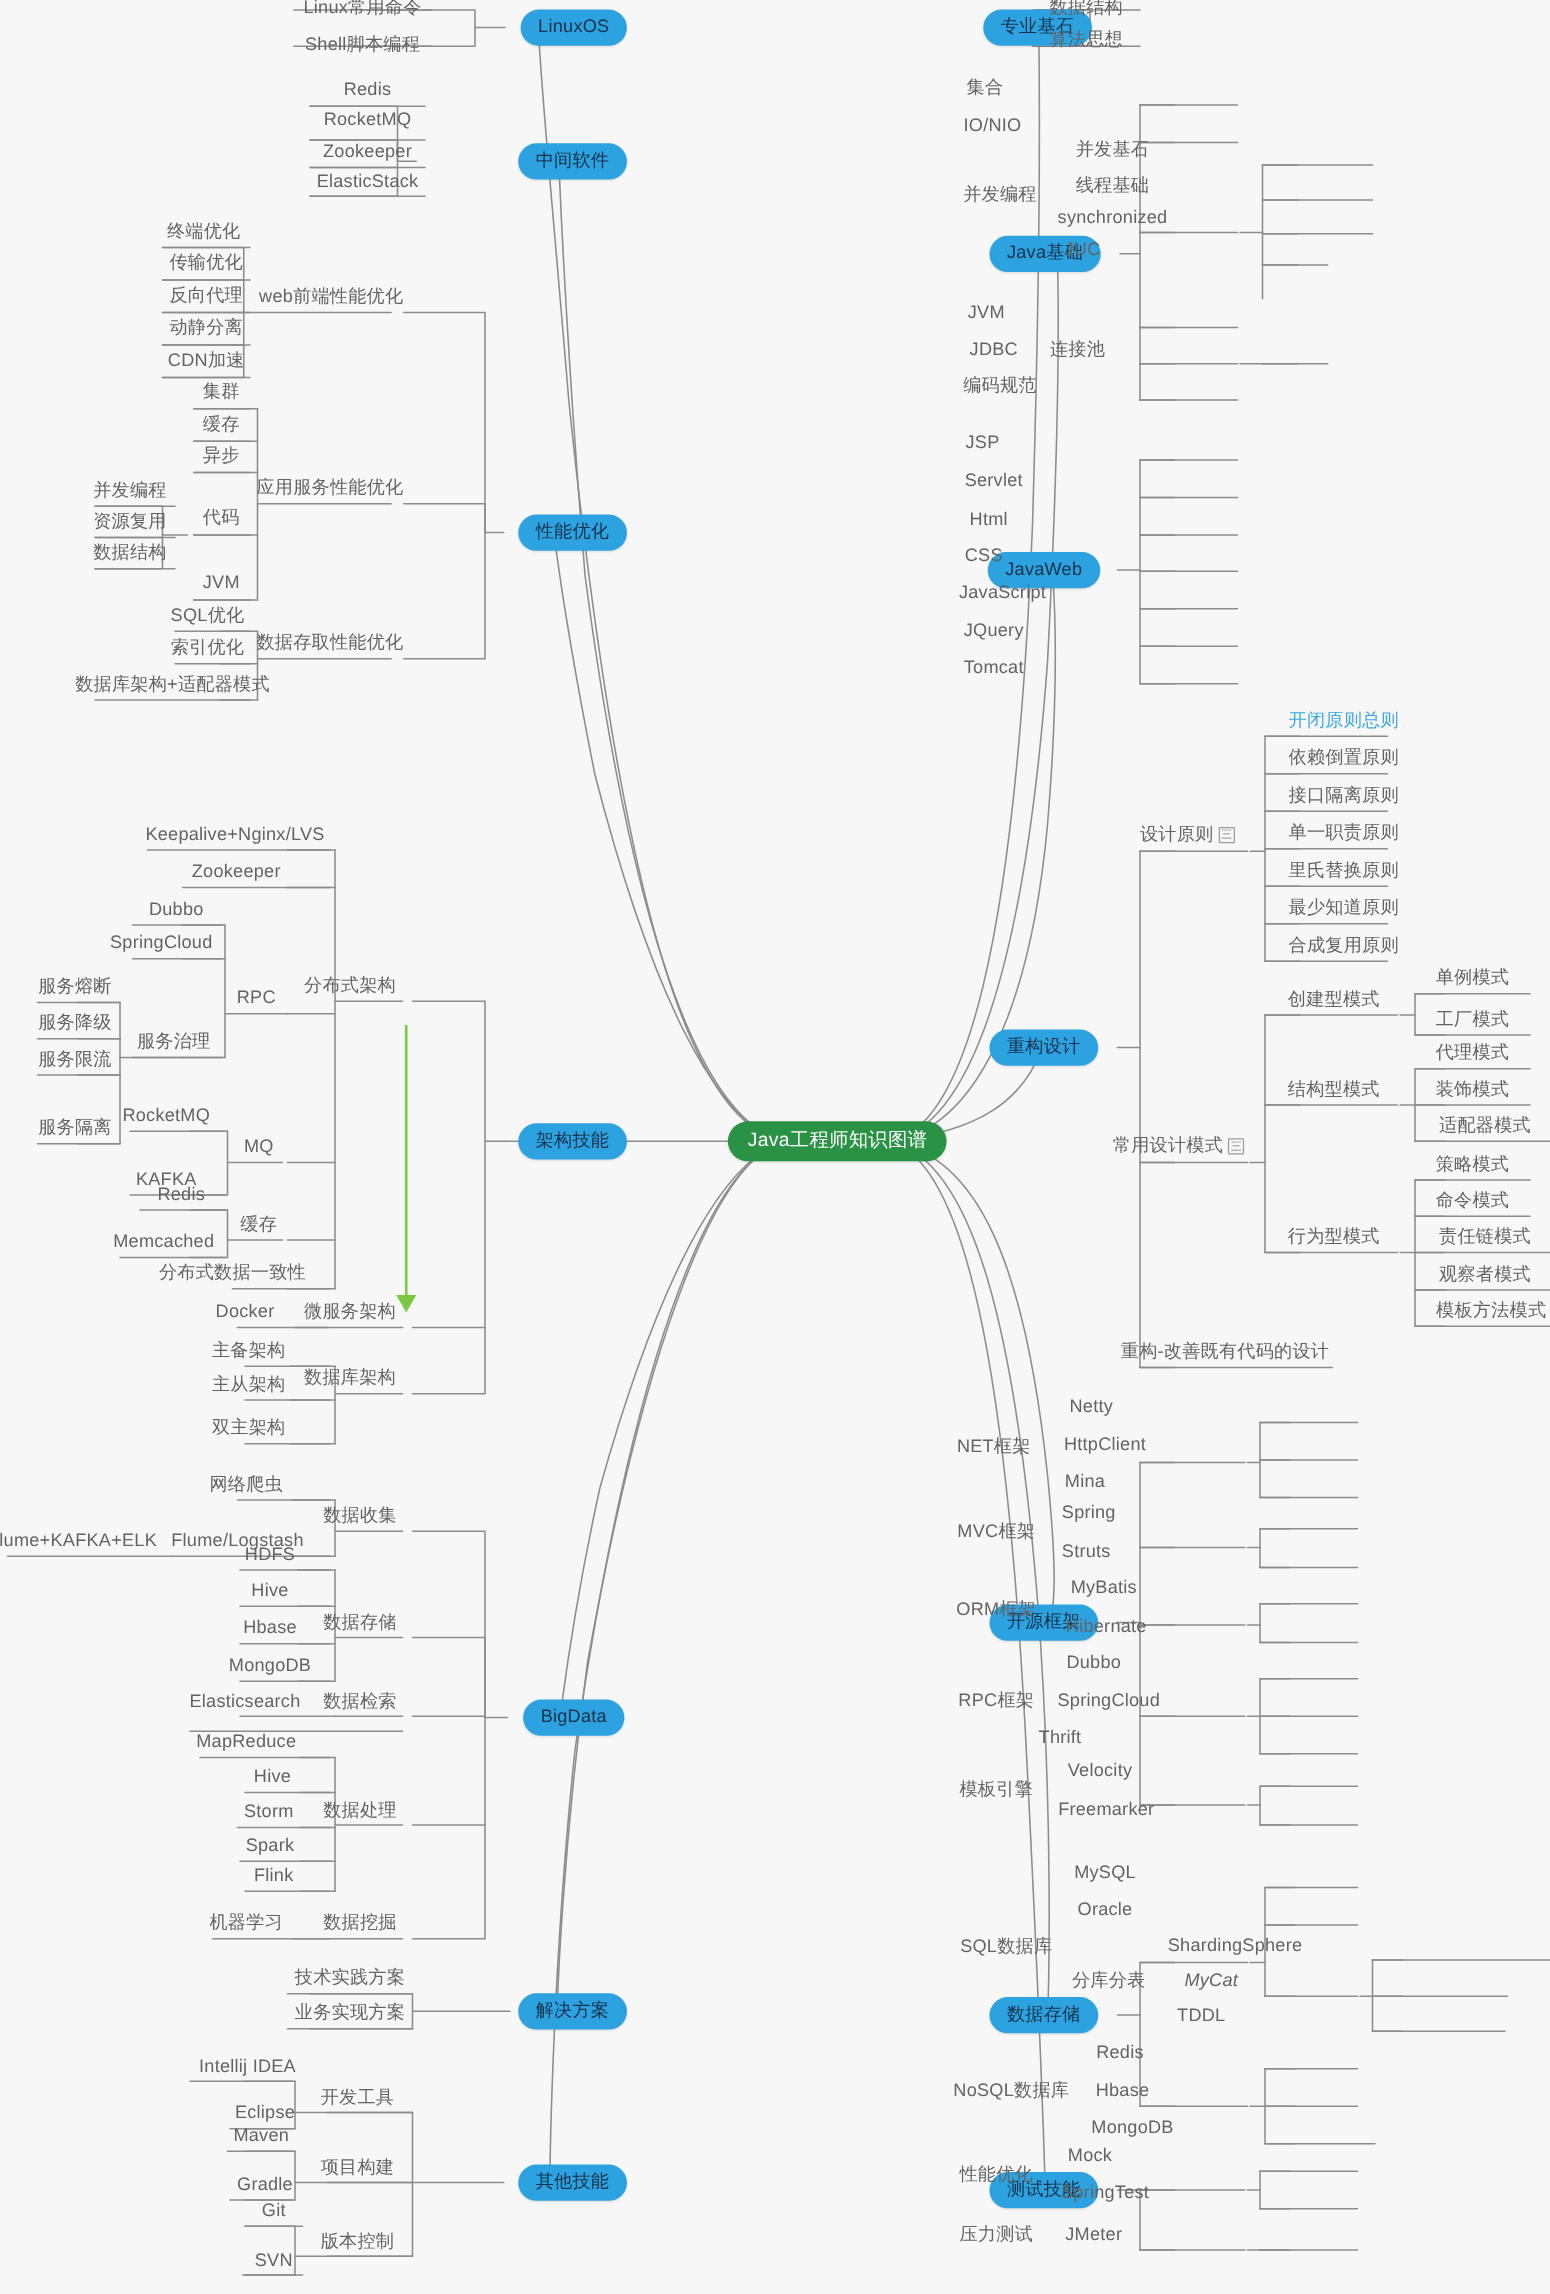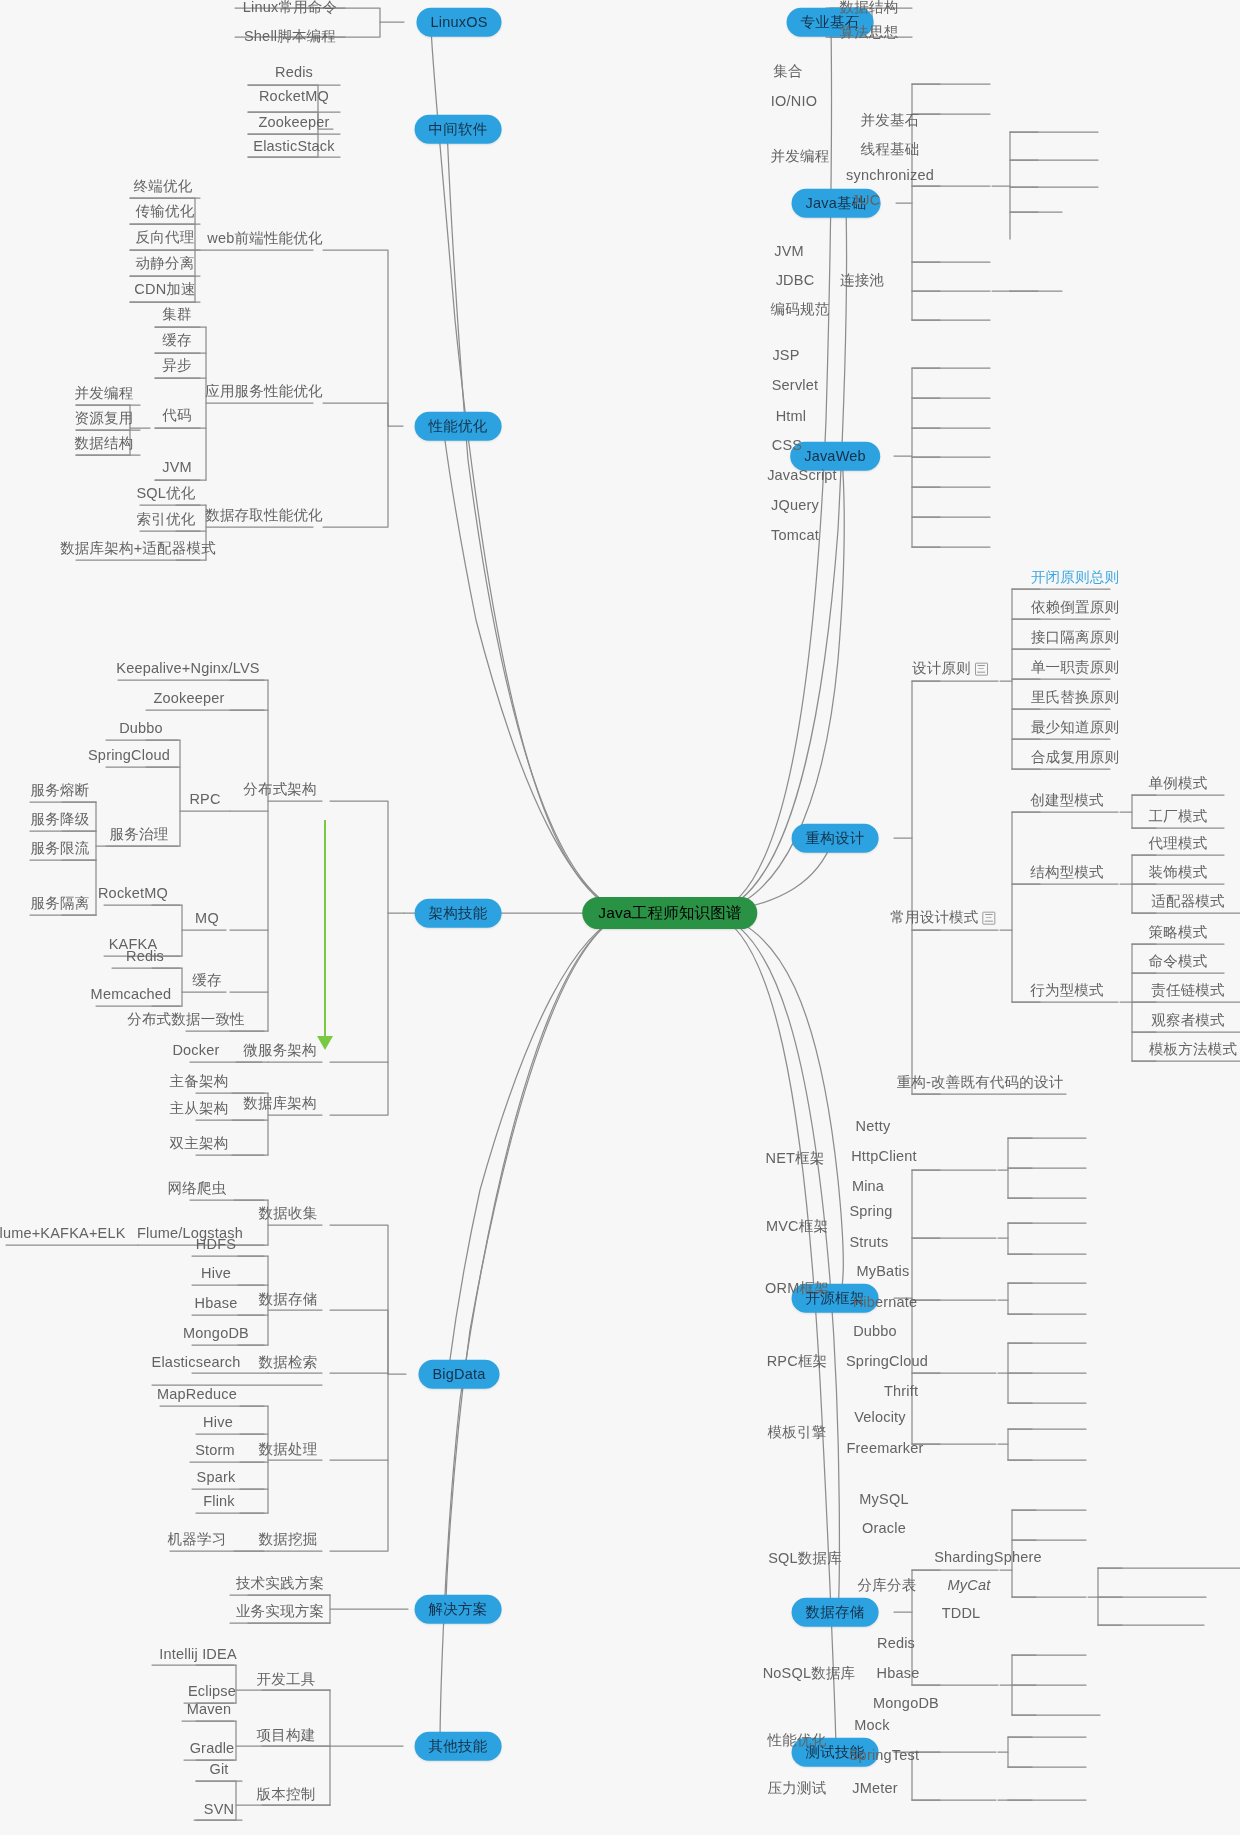--- a/index.html
+++ b/index.html
@@ -26,21 +26,21 @@
     position:absolute;
     white-space:nowrap;
     font-size:14.5px;
     line-height:1.15;
     color:#5f5f5f;
     letter-spacing:.2px;
   }
   
   .root{
     background:#2a9245;
-    color:#000000;
+    color:#ffffff;
     border-radius:100px;
     padding:7px 16px;
     font-size:15.5px;
     box-shadow:0 1px 2px rgba(0,0,0,.12);
     transform:translate(-50%,-50%);
     text-align:center;
   }
   
   .lvl1{
     background:#2ca3e0;
@@ -729,21 +729,21 @@
   <div class="node leaf" style="left:871px;top:1212px;">Spring</div>
   <div class="node leaf" style="left:869px;top:1243px;">Struts</div>
 
   <div class="node leaf" style="left:797px;top:1289px;">ORM框架</div>
   <div class="node leaf" style="left:883px;top:1272px;">MyBatis</div>
   <div class="node leaf" style="left:885px;top:1303px;">Hibernate</div>
 
   <div class="node leaf" style="left:797px;top:1362px;">RPC框架</div>
   <div class="node leaf" style="left:875px;top:1332px;">Dubbo</div>
   <div class="node leaf" style="left:887px;top:1362px;">SpringCloud</div>
-  <div class="node leaf" style="left:901px;top:1392px;">Thrift</div>
+  <div class="node leaf" style="left:848px;top:1392px;">Thrift</div>
 
   <div class="node leaf" style="left:797px;top:1433px;">模板引擎</div>
   <div class="node leaf" style="left:880px;top:1418px;">Velocity</div>
   <div class="node leaf" style="left:885px;top:1449px;">Freemarker</div>
 
   <div class="node leaf" style="left:805px;top:1559px;">SQL数据库</div>
   <div class="node leaf" style="left:884px;top:1500px;">MySQL</div>
   <div class="node leaf" style="left:884px;top:1529px;">Oracle</div>
   <div class="node leaf" style="left:887px;top:1586px;">分库分表</div>
   <div class="node leaf" style="left:988px;top:1558px;">ShardingSphere</div>

